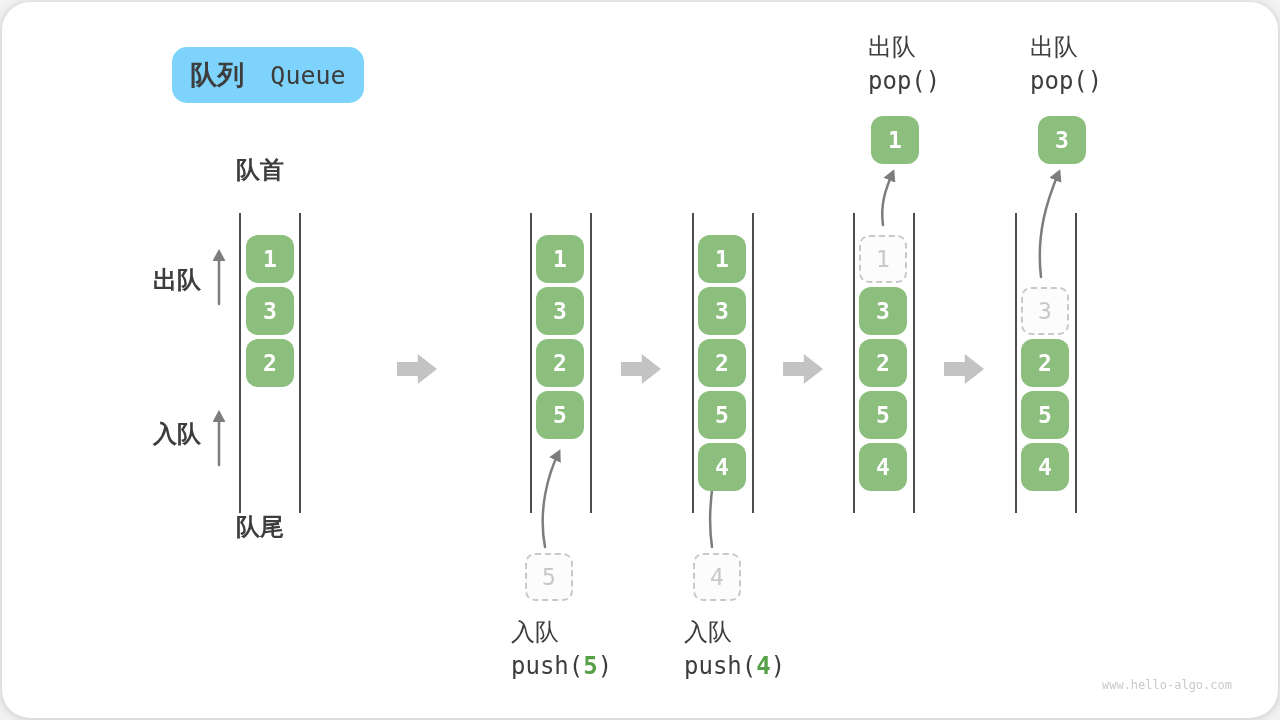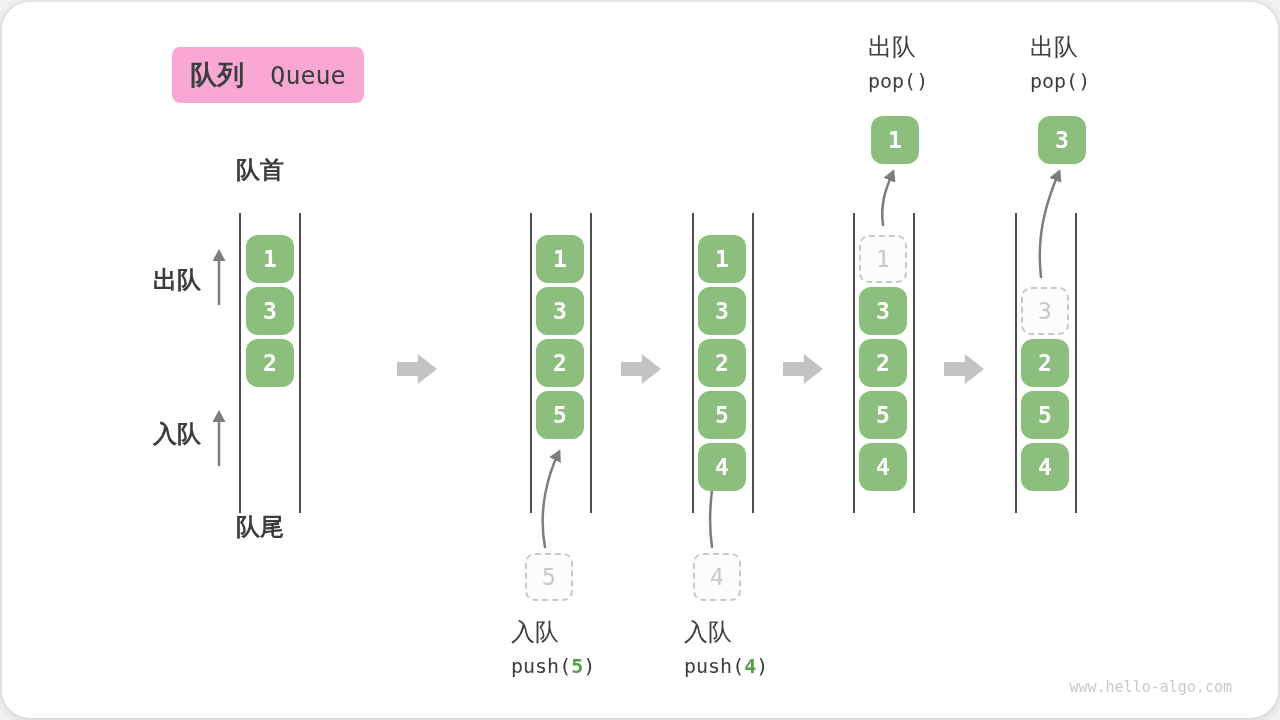--- a/index.html
+++ b/index.html
@@ -13,21 +13,21 @@
   * { margin: 0; padding: 0; box-sizing: border-box; }
   html, body { width: 1280px; height: 720px; background: #f2f2f2; font-family: "Liberation Sans", sans-serif; }
   .canvas {
     position: absolute; left: 2px; top: 2px; width: 1276px; height: 716px;
     background: #ffffff; border-radius: 28px;
     box-shadow: 0 1px 10px rgba(0,0,0,0.18);
     overflow: hidden;
   }
   .title-box {
     position: absolute; left: 170px; top: 45px; width: 192px; height: 56px;
-    background: #f9a8d4; border-radius: 8px;
+    background: #7dd3fc; border-radius: 15px;
     display: flex; align-items: center; justify-content: center; gap: 26px;
   }
   .title-zh { font-weight: 700; font-size: 27px; color: var(--text-dark); }
   .title-en { font-family: "DejaVu Sans Mono", monospace; font-size: 25px; color: var(--text-dark); }
 
   .zh-label {
     position: absolute; font-weight: 700; font-size: 24px; color: var(--text-dark);
     width: 52px; text-align: center; line-height: 28px;
   }
   .wall { position: absolute; width: 2px; height: 300px; top: 211px; background: var(--wall-gray); }
@@ -42,29 +42,29 @@
     background: #FCFCFC; border: 2px dashed var(--ghost-gray);
     color: var(--ghost-gray); border-radius: 10px; font-weight: 500;
   }
   .block-arrow {
     position: absolute; width: 40px; height: 30px; background: var(--block-arrow);
     clip-path: polygon(0 27%, 52% 27%, 52% 0, 100% 50%, 52% 100%, 52% 73%, 0 73%);
   }
   .op-label { position: absolute; }
   .op-zh { font-size: 24px; font-weight: 500; color: var(--text-dark); line-height: 34px; }
   .op-code {
-    font-family: "DejaVu Sans Mono", monospace; font-size: 20px;
+    font-family: "DejaVu Sans Mono", monospace; font-size: 24px;
     color: var(--text-dark); line-height: 34px; white-space: nowrap;
   }
   .op-code .arg { color: var(--code-green); font-weight: 700; }
   .overlay { position: absolute; left: 0; top: 0; width: 1280px; height: 720px; pointer-events: none; }
   .overlay path.arrow-line { fill: none; stroke: #7D7D7D; stroke-width: 2.5; stroke-linecap: round; }
   .watermark {
     position: absolute; right: 46px; top: 676px;
-    font-family: "DejaVu Sans Mono", monospace; font-size: 15px; color: #C9C9C9;
+    font-family: "DejaVu Sans Mono", monospace; font-size: 12px; color: #C9C9C9;
   }
 </style>
 </head>
 <body>
 
 <div class="canvas">
 
   <div class="title-box">
     <span class="title-zh">队列</span>
     <span class="title-en">Queue</span>

